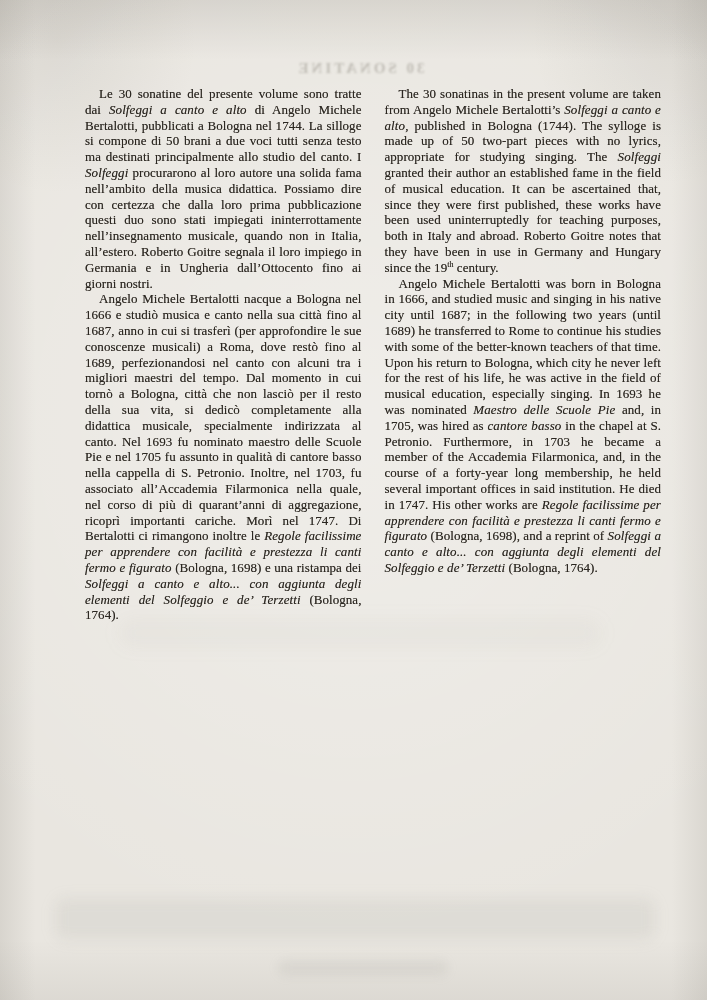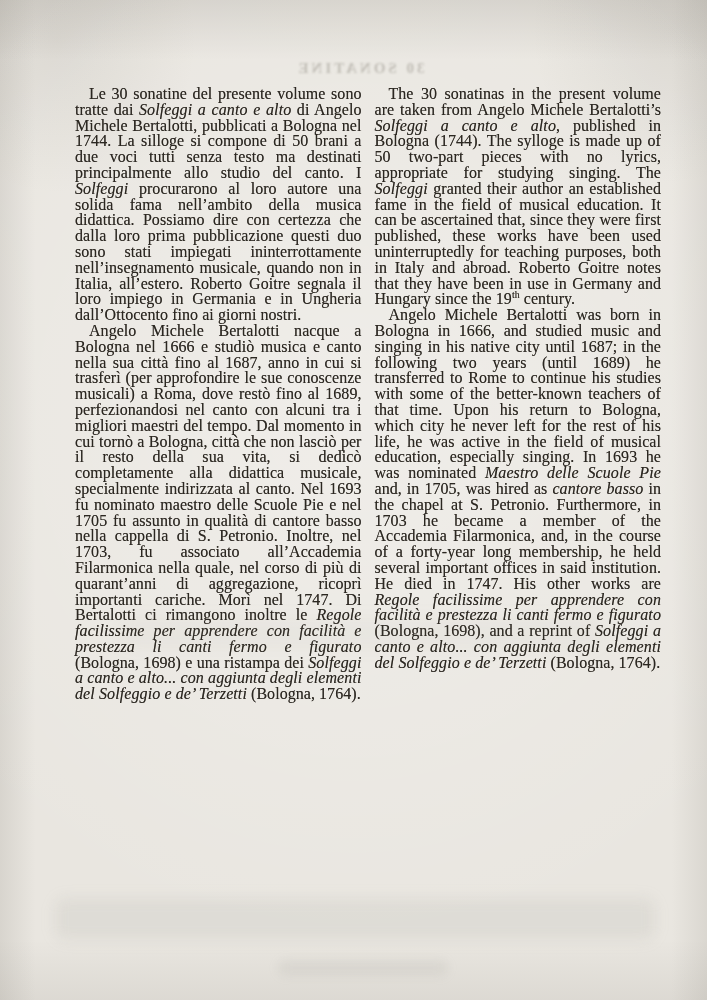--- a/index.html
+++ b/index.html
@@ -45,26 +45,27 @@
   .columns {
     position: absolute;
     left: 75px;
     top: 86px;
     width: 586px;
     display: flex;
     gap: 13px;
   }
   .col {
     width: 287px;
-    font-size: 16px;
+    font-size: 13px;
     line-height: 15.8px;
     color: #2b2721;
     text-align: justify;
     text-shadow: 0 0 0.5px rgba(43,39,33,0.55);
     letter-spacing: 0.05px;
+    margin-left: 10px;
   }
   .col p {
     margin: 0;
     text-indent: 14px;
   }
   .col p sup {
     font-size: 0.62em;
     line-height: 0;
     vertical-align: super;
   }

